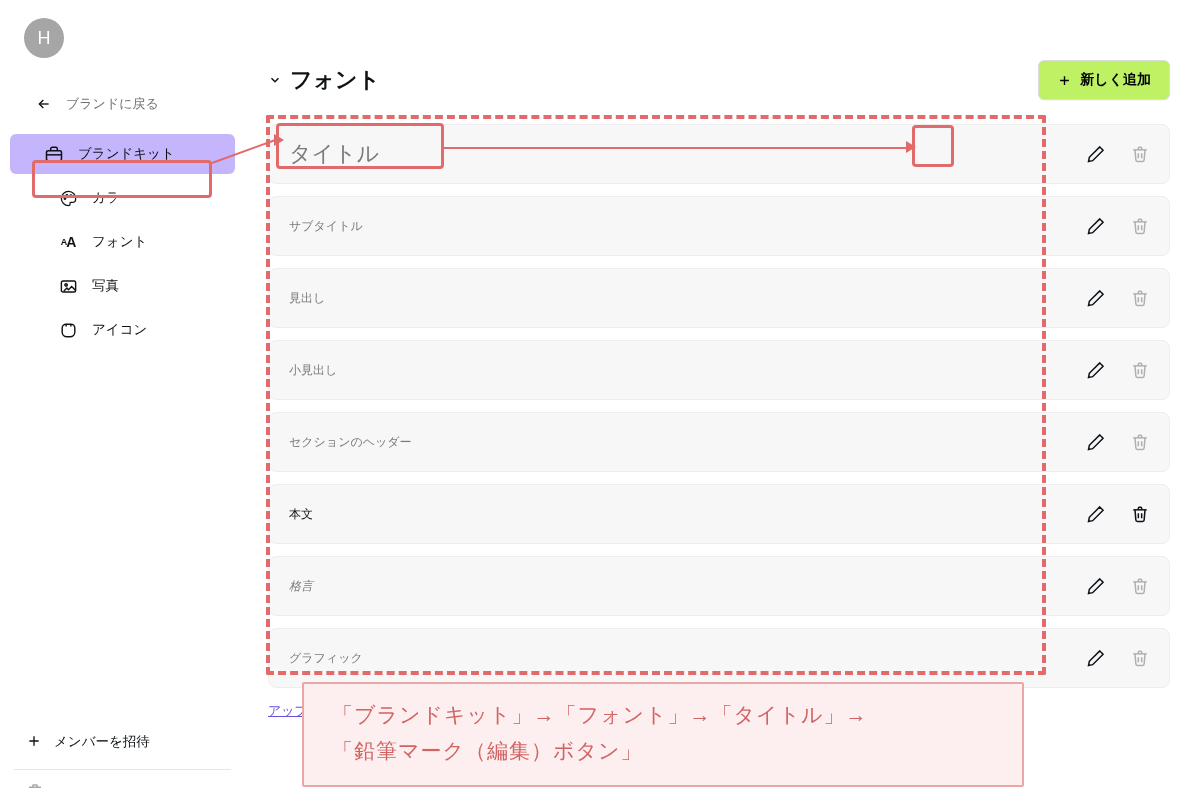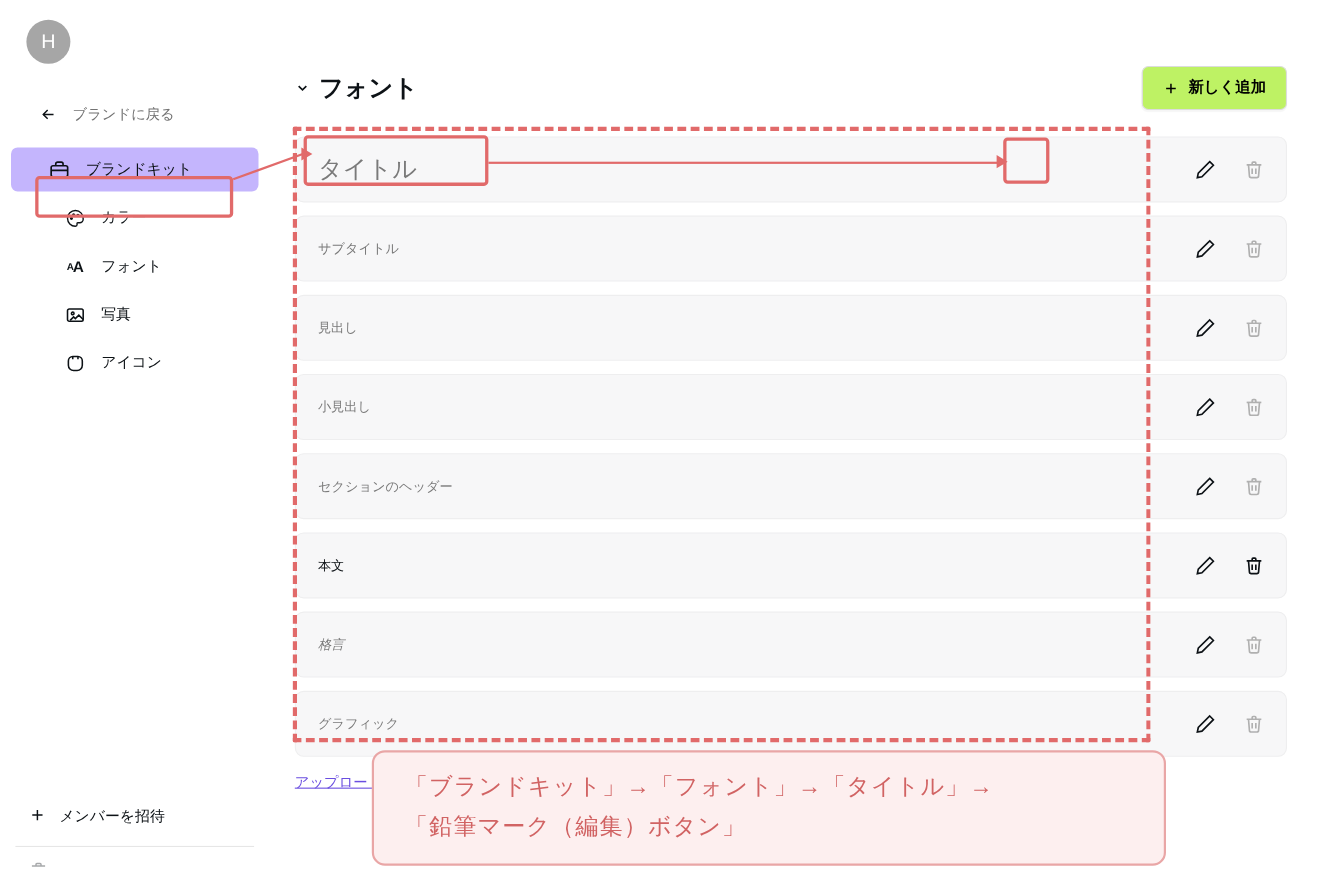--- a/index.html
+++ b/index.html
@@ -161,30 +161,29 @@
   .arrow-head {
     position:absolute; width:0;height:0;
     border-top:6px solid transparent;
     border-bottom:6px solid transparent;
     z-index:46; pointer-events:none;
   }
   .callout {
     position:absolute;
     background: #fdefef;
     border: 2px solid #e9a6a6;
-    border-radius: 12px;
+    border-radius: 2px;
     padding: 14px 28px 16px 28px;
     color: #d16363;
     font-family: "Yu Mincho","Hiragino Mincho ProN",serif;
     font-size: 21px;
     line-height: 1.7;
     z-index: 60;
     letter-spacing: 1px;
     font-weight:500;
-    margin-left:36px;
   }
   svg { display:block; }
 </style>
 </head>
 <body>
 
 <div class="sidebar">
   <div class="avatar">H</div>
 
   <div class="back-row">

